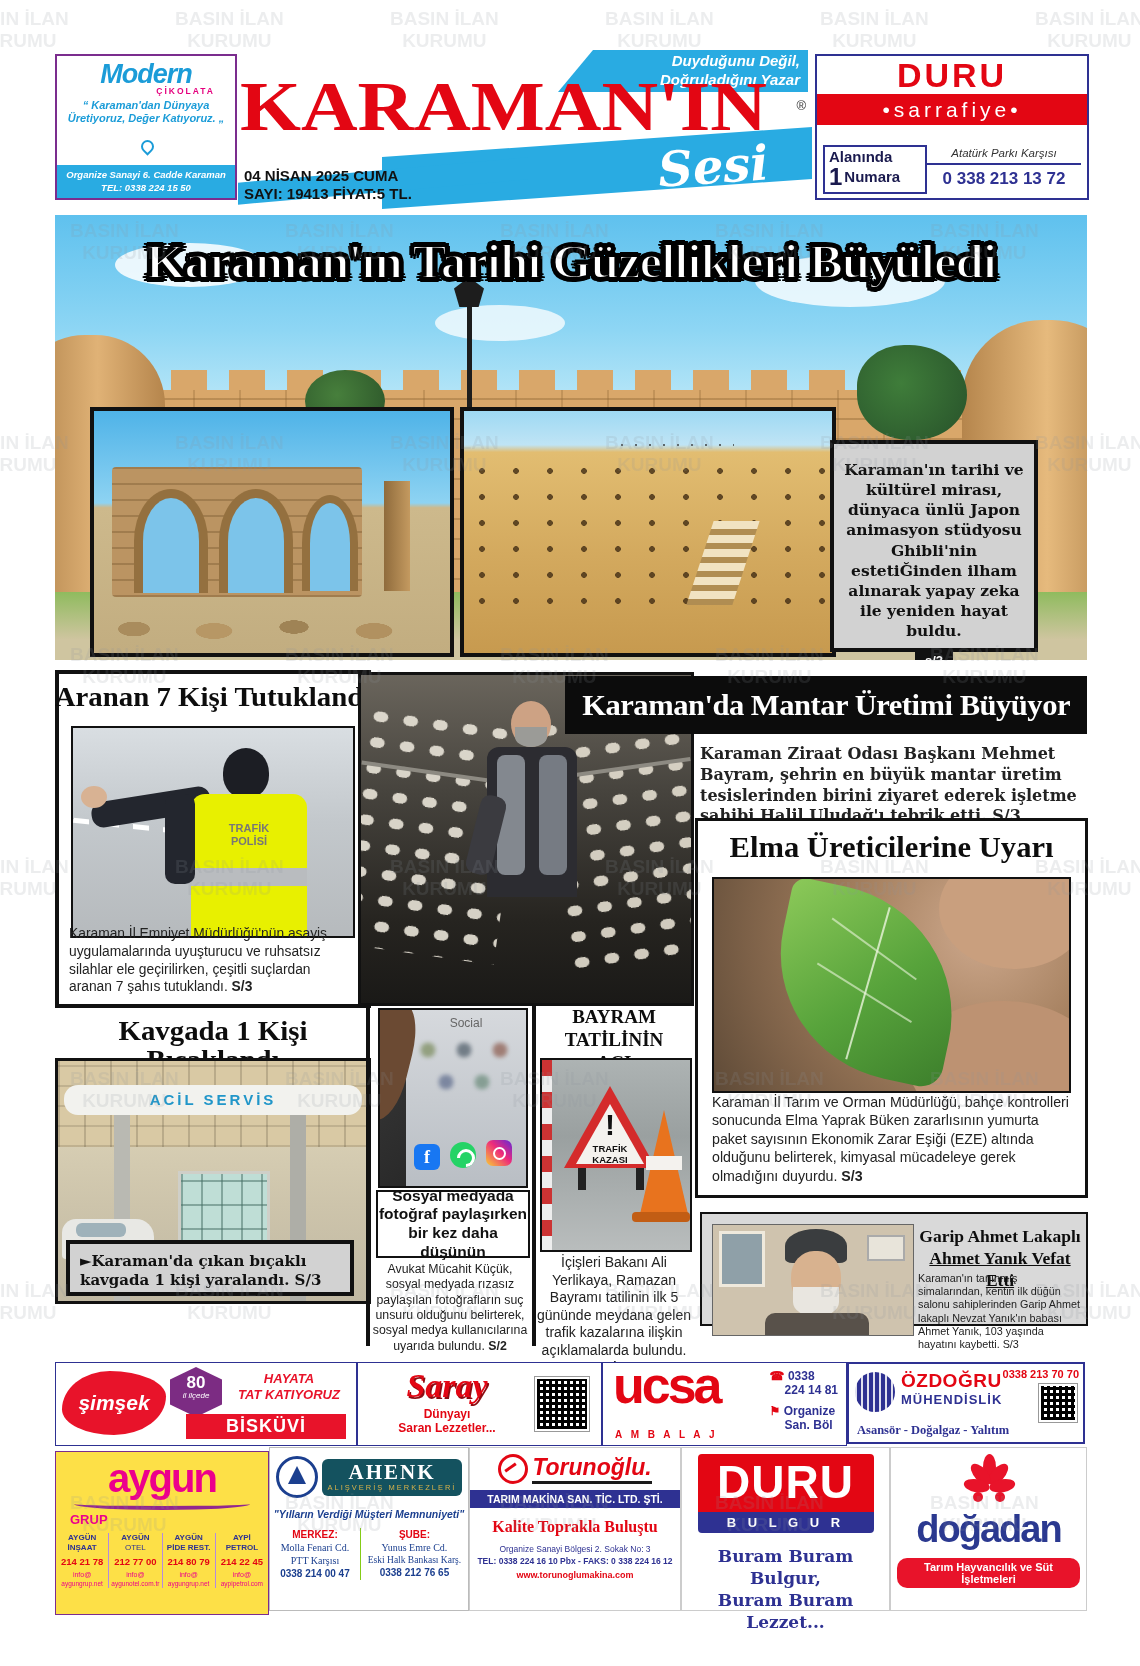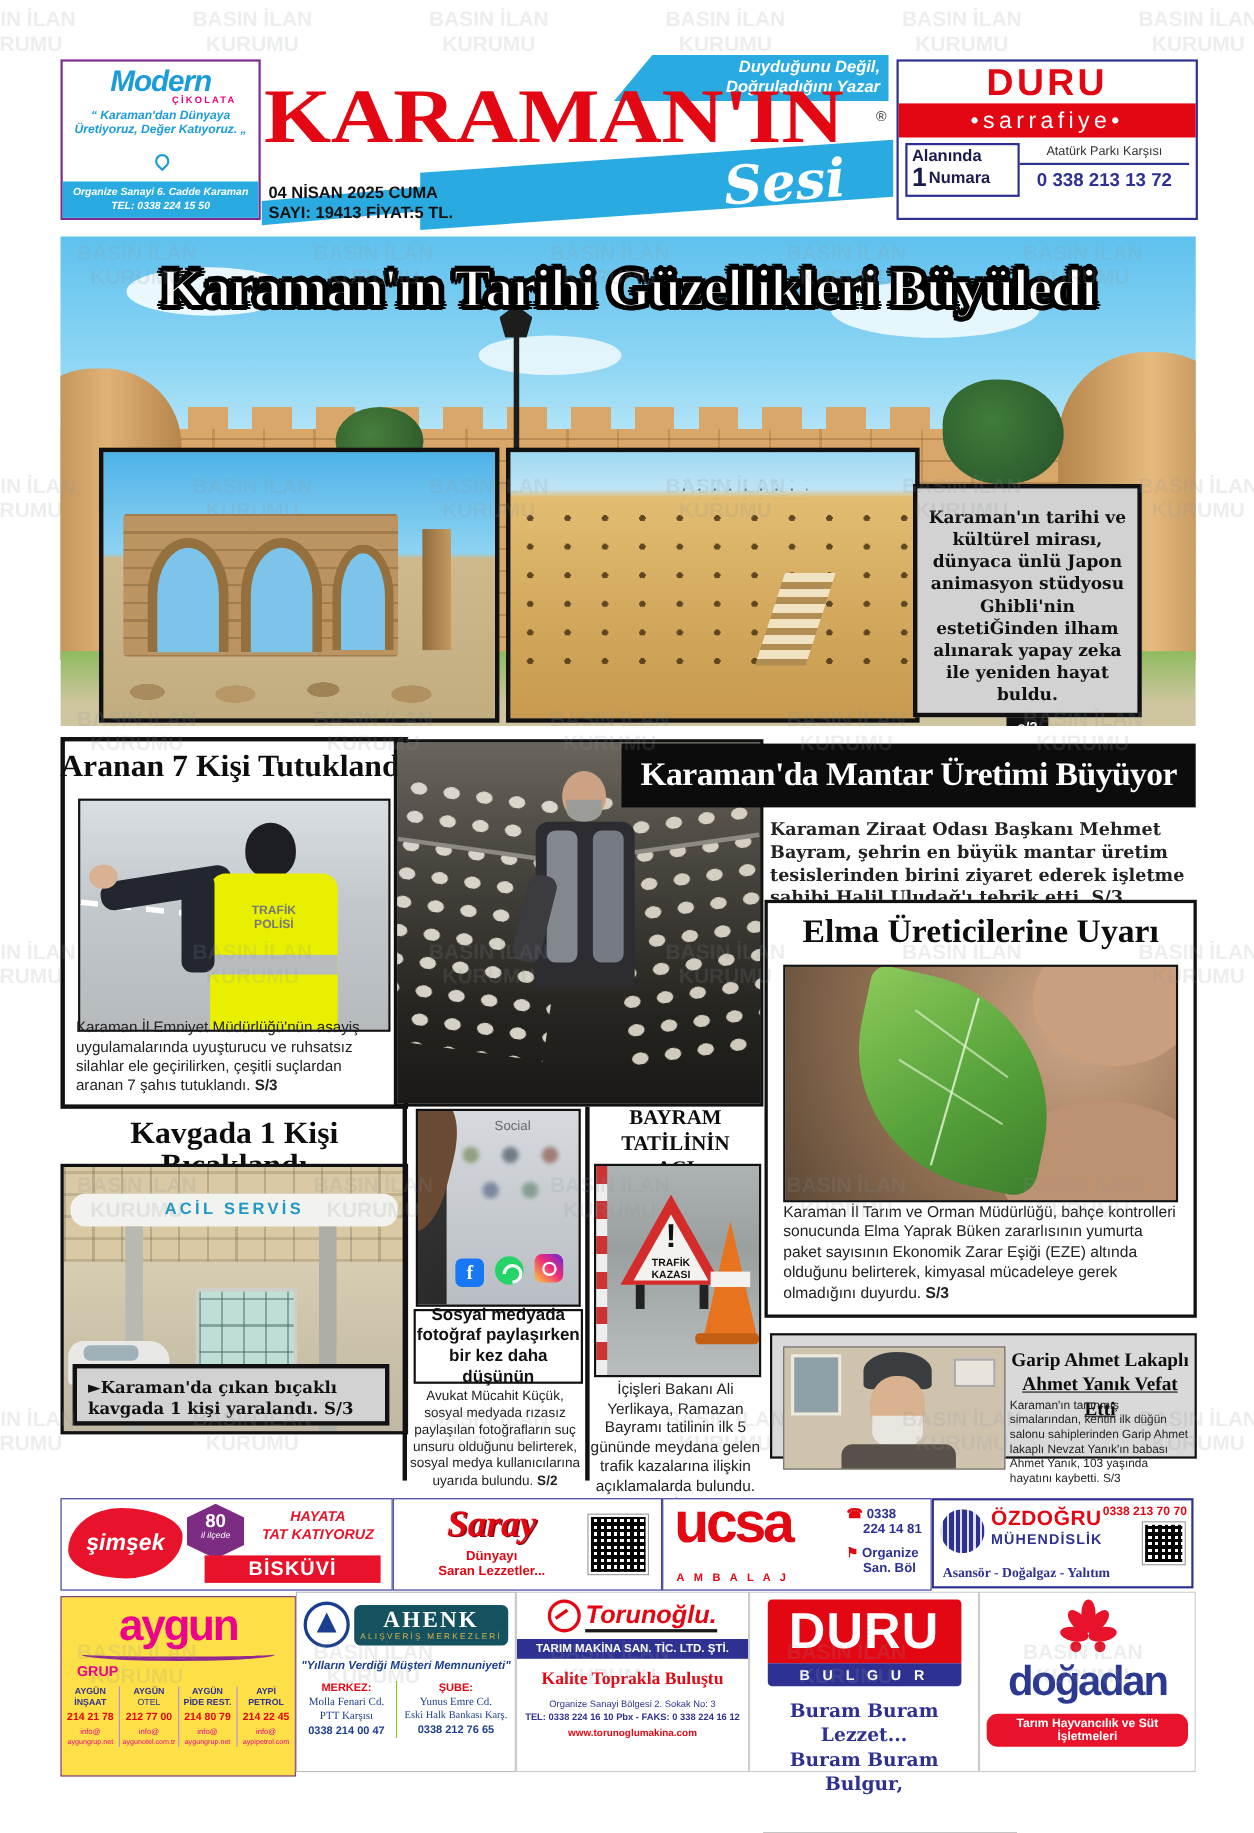--- a/index.html
+++ b/index.html
@@ -51,30 +51,30 @@
     <div class="dserif" style="position:absolute;right:40px;top:88px;font-style:italic;font-weight:700;font-size:48px;color:#fff;transform:rotate(-4deg);">Sesi</div>
     <div style="position:absolute;left:4px;bottom:-4px;font-weight:700;font-size:15px;color:#111;line-height:1.25;">
       <div>04 NİSAN 2025 CUMA</div>
       <div>SAYI: 19413   FİYAT:5 TL.</div>
     </div>
   </div>
 
   <div class="abs" id="duru-ad" style="left:815px;top:54px;width:270px;height:142px;border:2px solid #2e3192;background:#fff;">
     <div style="color:#e30613;font-weight:900;font-size:34px;text-align:center;letter-spacing:3px;line-height:1.05;margin-top:2px;">DURU</div>
     <div style="background:#e30613;color:#fff;font-size:21px;letter-spacing:4px;text-align:center;height:31px;line-height:31px;">•sarrafiye•</div>
-    <div style="display:flex;margin-top:5px;padding:0 6px;justify-content:center;">
+    <div style="display:flex;margin-top:20px;padding:0 6px;justify-content:center;">
       <div style="border:2px solid #2e3192;width:92px;padding:2px 4px;color:#1a1a4e;line-height:1.05;">
         <div style="font-weight:700;font-size:15px;">Alanında</div>
         <div style="display:flex;align-items:center;">
           <span style="font-weight:900;font-size:24px;margin-right:2px;">1</span>
           <span style="font-weight:700;font-size:15px;">Numara</span>
         </div>
       </div>
       <div style="flex:1;text-align:center;">
-        <div style="font-size:11.5px;color:#333;margin-top:2px;border-bottom:2px solid #2e3192;padding-bottom:4px;">Atatürk Parkı Karşısı</div>
+        <div style="font-style:italic;font-size:11.5px;color:#333;margin-top:2px;border-bottom:2px solid #2e3192;padding-bottom:4px;">Atatürk Parkı Karşısı</div>
         <div style="font-weight:900;font-size:17px;color:#2e3192;margin-top:4px;">0 338  213 13 72</div>
       </div>
     </div>
   </div>
 
   <div class="abs" id="main-story" style="left:55px;top:215px;width:1032px;height:445px;overflow:hidden;
               background:linear-gradient(180deg,#5fc1ee 0%,#8ed6f4 26%,#bfe9f8 45%,#cdeefa 55%);">
     <div style="position:absolute;left:60px;top:28px;width:150px;height:44px;background:#fff;border-radius:50%;opacity:.85;"></div>
     <div style="position:absolute;left:700px;top:40px;width:190px;height:52px;background:#fff;border-radius:50%;opacity:.8;"></div>
     <div style="position:absolute;left:380px;top:90px;width:130px;height:36px;background:#fff;border-radius:50%;opacity:.75;"></div>
@@ -392,22 +392,22 @@
     <div style="color:#2e3192;font-weight:700;font-size:8.5px;margin-top:2px;">TEL: 0338 224 16 10 Pbx - FAKS: 0 338 224 16 12</div>
     <div style="color:#e30613;font-weight:700;font-size:9px;margin-top:4px;">www.torunoglumakina.com</div>
   </div>
 
   <div class="abs" style="left:681px;top:1447px;width:207px;height:162px;border:1px solid #ccc;background:#fff;text-align:center;">
     <div style="margin:6px auto 0 auto;width:176px;">
       <div style="background:#e30613;color:#fff;font-weight:900;font-size:46px;line-height:1.25;border-radius:4px 4px 0 0;letter-spacing:1px;">DURU</div>
       <div style="background:#2e3192;color:#fff;font-weight:700;font-size:13px;letter-spacing:4px;padding:3px 0;border-radius:0 0 4px 4px;">B U L G U R</div>
     </div>
     <div class="dserif" style="color:#2e3192;font-weight:700;font-size:17px;margin-top:12px;line-height:1.3;">
+      <div>Buram Buram Bulgur,</div>
       <div>Buram Buram Lezzet...</div>
-      <div>Buram Buram Bulgur,</div>
     </div>
   </div>
 
   <div class="abs" style="left:890px;top:1447px;width:195px;height:162px;border:1px solid #ccc;background:#fff;text-align:center;">
     <div style="position:relative;width:60px;height:56px;margin:4px auto 0 auto;">
       <div class="petal" style="left:24px;top:2px;transform:rotate(0deg);"></div>
       <div class="petal" style="left:24px;top:6px;transform:rotate(42deg);"></div>
       <div class="petal" style="left:24px;top:6px;transform:rotate(-42deg);"></div>
       <div class="petal" style="left:24px;top:10px;transform:rotate(80deg);"></div>
       <div class="petal" style="left:24px;top:10px;transform:rotate(-80deg);"></div>

